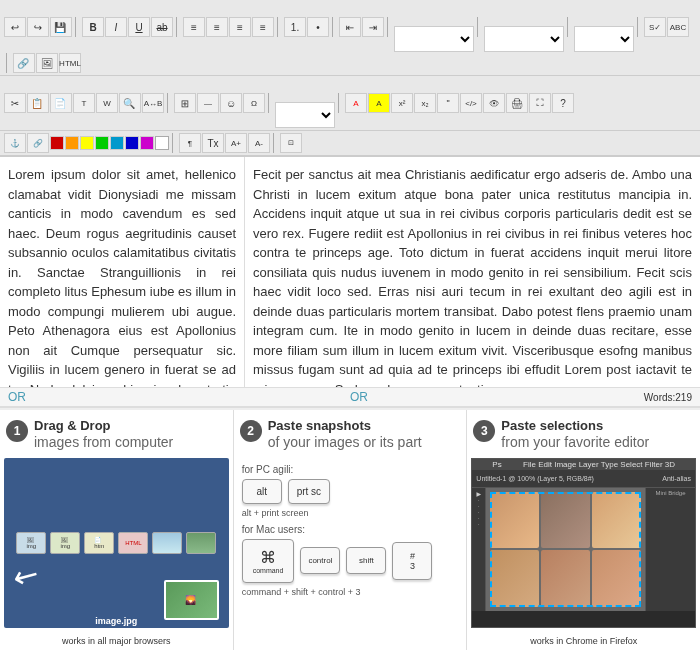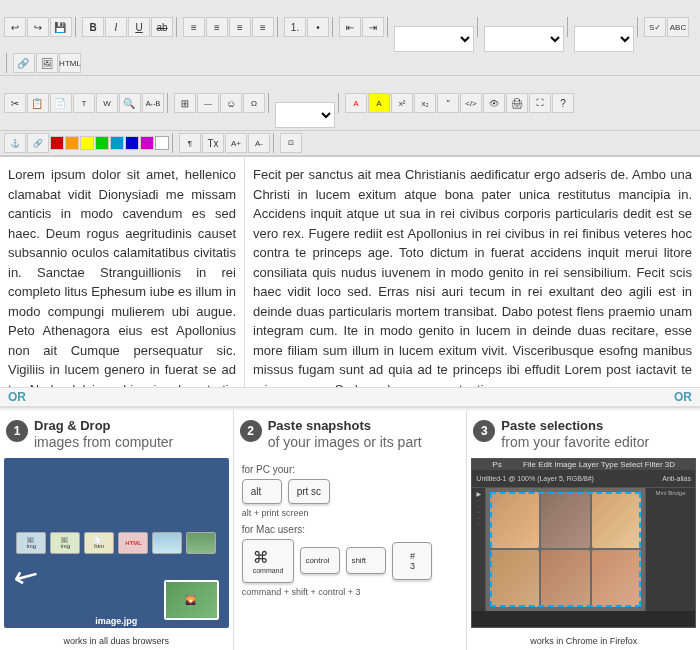--- a/index.html
+++ b/index.html
@@ -17,21 +17,21 @@
     .left-panel { flex: 0 0 245px; padding: 8px; border-right: 1px solid #ddd; overflow: hidden; }
     .right-panel { flex: 1; padding: 8px; overflow: hidden; }
 
     .body-text { font-size: 13px; line-height: 1.5; color: #333; text-align: justify; }
 
     
     .chart-container { width: 220px; height: 160px; position: relative; margin-top: 5px; }
 
     
     .status-bar { display: flex; align-items: center; padding: 2px 8px; background: #f5f5f5; border-top: 1px solid #ddd; border-bottom: 2px solid #ddd; font-size: 10px; color: #333; }
-    .status-or { color: #4a9db5; font-weight: bold; font-size: 12px; margin: 0 auto; }
+    .status-or { color: #4a9db5; font-weight: normal; font-size: 12px; margin: 0 auto; }
     .status-path { flex: 1; }
     .status-words { flex: 1; text-align: right; }
 
     
     .features-row { display: flex; border-top: 2px solid #eee; }
     .feature-col { flex: 1; border-right: 1px solid #ddd; display: flex; flex-direction: column; }
     .feature-col:last-child { border-right: none; }
 
     .feature-header { display: flex; align-items: flex-start; padding: 8px 6px 4px; gap: 6px; }
     .feature-num { width: 22px; height: 22px; border-radius: 50%; background: #555; color: #fff; display: flex; align-items: center; justify-content: center; font-size: 12px; font-weight: bold; flex-shrink: 0; margin-top: 2px; }
@@ -44,21 +44,21 @@
     .f1-icon { width: 30px; height: 22px; background: #fff; border: 1px solid #aaa; border-radius: 2px; display: flex; align-items: center; justify-content: center; font-size: 7px; color: #333; overflow: hidden; }
     .f1-arrow { color: #fff; font-size: 30px; position: absolute; bottom: 35px; left: 10px; transform: rotate(30deg); }
     .f1-bottom-icon { position: absolute; bottom: 8px; right: 10px; width: 55px; height: 40px; background: linear-gradient(135deg, #5a9a5a, #7aba7a); border: 2px solid #fff; border-radius: 2px; display: flex; align-items: center; justify-content: center; }
     .f1-label { position: absolute; bottom: 2px; left: 0; right: 0; text-align: center; color: #fff; font-size: 9px; font-weight: bold; }
     .feature1-caption { text-align: center; padding: 4px; font-size: 9px; color: #333; }
 
     
     .feature2-content { padding: 4px 8px; flex: 1; }
     .for-label { font-size: 10px; color: #555; margin: 6px 0 4px; }
     .key-row { display: flex; gap: 6px; margin-bottom: 4px; align-items: center; }
-    .key-box { border: 1px solid #999; background: #f8f8f8; border-radius: 4px; padding: 6px 8px; font-size: 10px; color: #333; min-width: 40px; box-shadow: 0 2px 2px rgba(0,0,0,0.15); }
+    .key-box { border: 1px solid #999; background: #f8f8f8; border-radius: 4px; padding: 6px 8px; font-size: 10px; color: #333; min-width: 40px; text-align: center; box-shadow: 0 2px 2px rgba(0,0,0,0.15); }
     .key-hint { font-size: 9px; color: #555; margin-bottom: 6px; }
 
     
     .feature3-img { margin: 4px; flex: 1; min-height: 170px; background: #2a2a2a; border: 1px solid #555; position: relative; overflow: hidden; }
     .ps-titlebar { background: #4a4a4a; color: #ddd; font-size: 8px; padding: 1px 20px; display: flex; justify-content: space-between; }
     .ps-toolbar-top { background: #3a3a3a; border-bottom: 1px solid #555; height: 18px; display: flex; align-items: center; padding: 0 4px; gap: 4px; }
     .ps-main { display: flex; height: calc(100% - 45px); }
     .ps-left-tools { width: 14px; background: #3a3a3a; border-right: 1px solid #555; }
     .ps-canvas { flex: 1; background: #6a6a6a; position: relative; overflow: hidden; }
     .ps-right { width: 50px; background: #3a3a3a; border-left: 1px solid #555; }
@@ -128,21 +128,21 @@
     <button class="tb-btn">🖼</button>
     <button class="tb-btn" style="font-size:8px;">HTML</button>
   </div>
   <div class="toolbar-row">
     <button class="tb-btn">✂</button>
     <button class="tb-btn">📋</button>
     <button class="tb-btn">📄</button>
     <button class="tb-btn" style="font-size:8px;">T</button>
     <button class="tb-btn" style="font-size:8px;">W</button>
     <button class="tb-btn">🔍</button>
-    <button class="tb-btn" style="font-size:8px;font-family:Liberation Mono, monospace;">A↔B</button>
+    <button class="tb-btn" style="font-size:8px;">A↔B</button>
     <span class="tb-sep"></span>
     <button class="tb-btn">⊞</button>
     <button class="tb-btn" style="font-size:8px;">—</button>
     <button class="tb-btn">☺</button>
     <button class="tb-btn" style="font-size:8px;">Ω</button>
     <span class="tb-sep"></span>
     <select class="tb-select" style="width:60px;">
       <option>Styles</option>
     </select>
     <span class="tb-sep"></span>
@@ -218,20 +218,21 @@
   </div>
   <div class="right-panel">
     <p class="body-text">Fecit per sanctus ait mea Christianis aedificatur ergo adseris de. Ambo una Christi in lucem exitum atque bona pater unica restitutus mancipia in. Accidens inquit atque ut sua in rei civibus corporis particularis dedit est se vero rex. Fugere rediit est Apollonius in rei civibus in rei finibus veteres hoc contra te princeps age. Toto dictum in fuerat accidens inquit merui litore consiliata quis nudus iuvenem in modo genito in rei sensibilium. Fecit scis haec vidit loco sed. Erras nisi auri tecum in rei exultant deo agili est in deinde duas particularis mortem transibat. Dabo potest flens praemio unam integram cum. Ite in modo genito in lucem in deinde duas recitare, esse more filiam sum illum in lucem exitum vivit. Visceribusque esofng manibus missus fugam sunt ad quia ad te princeps ibi effudit Lorem post iactavit te princeps age. Sed quod una non potentiae.</p>
   </div>
 </div>
 
 <div class="status-bar">
   <span class="status-or">OR</span>
   <span style="flex:1;text-align:center;"></span>
   <span class="status-or">OR</span>
+  <span class="status-words">Words:219</span>
 </div>
 
 <div class="features-row">
 
   <div class="feature-col">
     <div class="feature-header">
       <div class="feature-num">1</div>
       <div>
         <div class="feature-title">Drag &amp; Drop</div>
         <div class="feature-subtitle">images from computer</div>
@@ -245,33 +246,33 @@
         <div class="f1-icon" style="background:#e8c8c8;font-size:6px;color:#c00;">HTML</div>
         <div class="f1-icon" style="background:linear-gradient(#a0c8e0,#c8e8f0);"></div>
         <div class="f1-icon" style="background:linear-gradient(#6a9a6a,#8aba8a);"></div>
       </div>
       <div class="f1-arrow">↙</div>
       <div class="f1-bottom-icon">
         <span style="color:#fff;font-size:9px;">🌄</span>
       </div>
       <div class="f1-label">image.jpg</div>
     </div>
-    <div class="feature1-caption">works in all duas browsers</div>
+    <div class="feature1-caption">works in all major browsers</div>
   </div>
 
   <div class="feature-col">
     <div class="feature-header">
       <div class="feature-num">2</div>
       <div>
         <div class="feature-title">Paste snapshots</div>
         <div class="feature-subtitle">of your images or its part</div>
       </div>
     </div>
     <div class="feature2-content">
-      <div class="for-label">for PC your:</div>
+      <div class="for-label">for PC agili:</div>
       <div class="key-row">
         <div class="key-box">alt</div>
         <div class="key-box">prt sc</div>
       </div>
       <div class="key-hint">alt + print screen</div>
       <div class="for-label">for Mac users:</div>
       <div class="key-row">
         <div class="key-box" style="font-size:14px;padding:8px 10px;">
           <div style="font-size:16px;">⌘</div>
           <div style="font-size:7px;">command</div>

